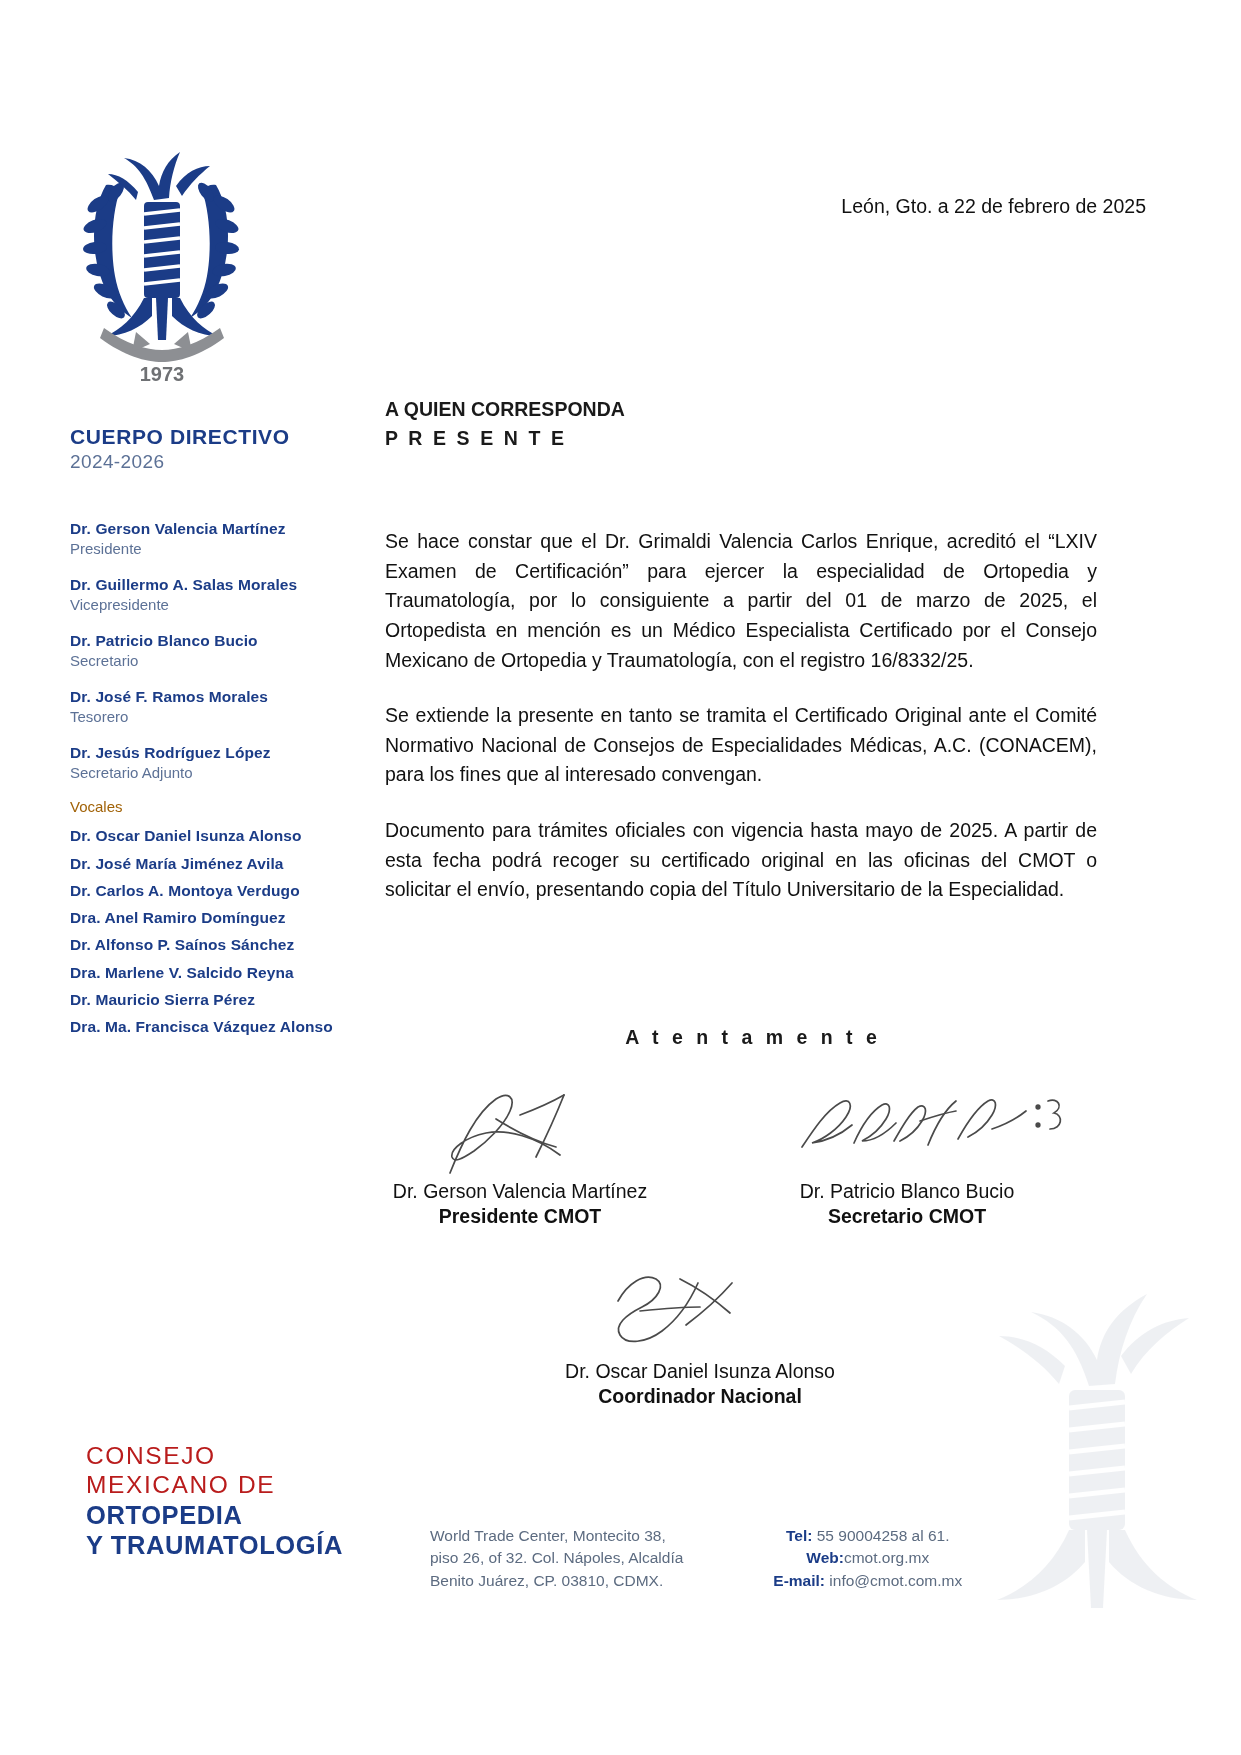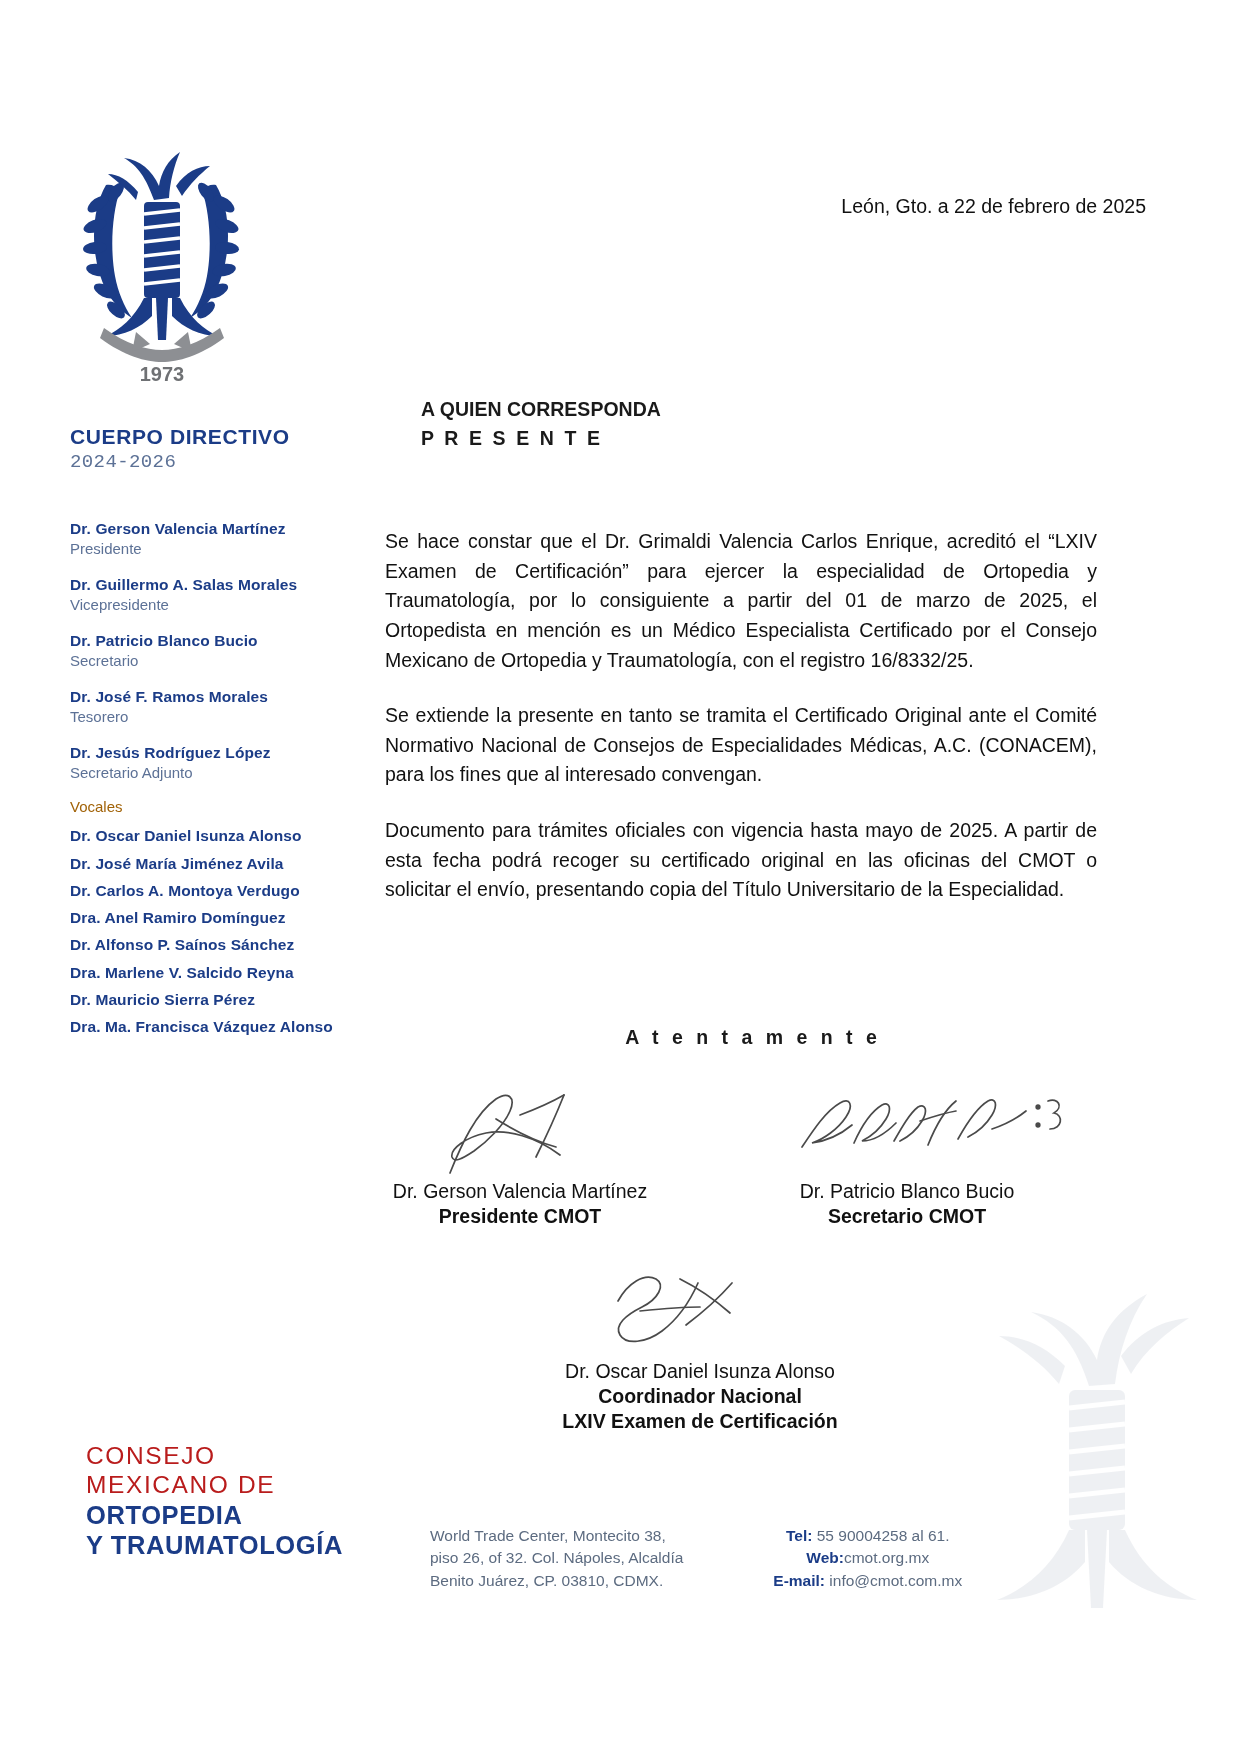--- a/index.html
+++ b/index.html
@@ -43,21 +43,20 @@
     font-size: 21px;
     font-weight: bold;
     letter-spacing: 0.6px;
     color: #1b3c87;
   }
   .board-years {
     font-size: 19px;
     color: #5c7196;
     letter-spacing: 0.4px;
     margin-top: 2px;
-    font-family: Liberation Mono, monospace;
   }
 
   .officers {
     margin-top: 46px;
   }
   .officer {
     margin-bottom: 16px;
   }
   .officer-name {
     font-size: 15.5px;
@@ -115,21 +114,20 @@
     color: #111;
   }
 
   .addressee {
     position: absolute;
     left: 385px;
     top: 395px;
     font-size: 19.5px;
     font-weight: bold;
     line-height: 1.5;
-    margin-left: 36px;
   }
   .addressee .l2 { letter-spacing: 2.6px; }
 
   .body {
     position: absolute;
     left: 385px;
     top: 527px;
     width: 712px;
   }
   .para {
@@ -366,21 +364,20 @@
         <g fill="none" stroke="#4a4a4a" stroke-width="1.7" stroke-linecap="round">
           <path d="M128 36 C138 18 154 8 166 14 C176 20 168 34 152 42 C136 50 124 60 130 70 C136 80 156 78 172 66 C188 54 200 36 208 18"></path>
           <path d="M190 14 C206 22 224 34 240 48"></path>
           <path d="M196 60 C212 48 228 34 242 18"></path>
           <path d="M150 46 C170 44 190 42 210 42"></path>
         </g>
       </svg>
     </div>
     <div class="sig-name">Dr. Oscar Daniel Isunza Alonso</div>
     <div class="sig-title">Coordinador Nacional</div>
-    <div class="sig-title">LXIV Examen de Certificación</div>
   </div>
 
   <div class="watermark">
     <svg viewBox="0 0 230 360" width="230" height="360" xmlns="http://www.w3.org/2000/svg">
       <g fill="#8d99ad">
         <path d="M108 96 C96 58 80 36 50 22 C80 26 104 44 116 70 C120 42 136 20 166 4 C148 30 138 62 134 94 Z"></path>
         <path d="M140 66 C158 42 182 30 208 28 C186 42 164 60 150 84 Z"></path>
         <path d="M84 76 C64 56 42 46 18 46 C40 58 62 74 78 94 Z"></path>
         <rect x="88" y="100" width="56" height="140" rx="6"></rect>
         <path d="M88 240 C72 276 46 298 16 310 C52 310 84 296 104 272 L104 240 Z"></path>

